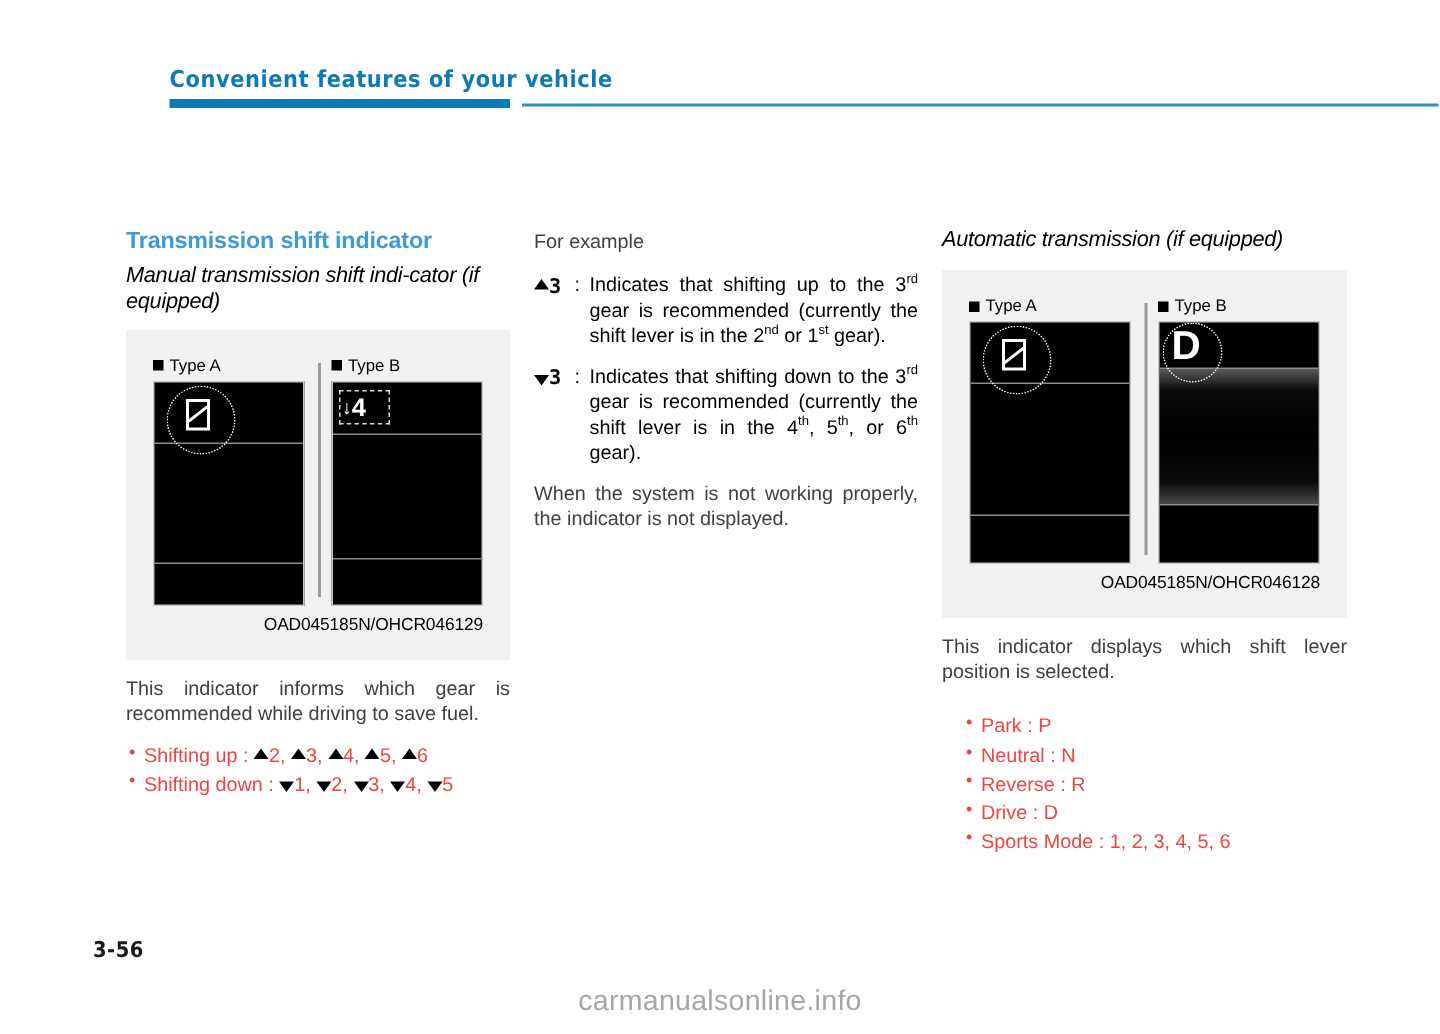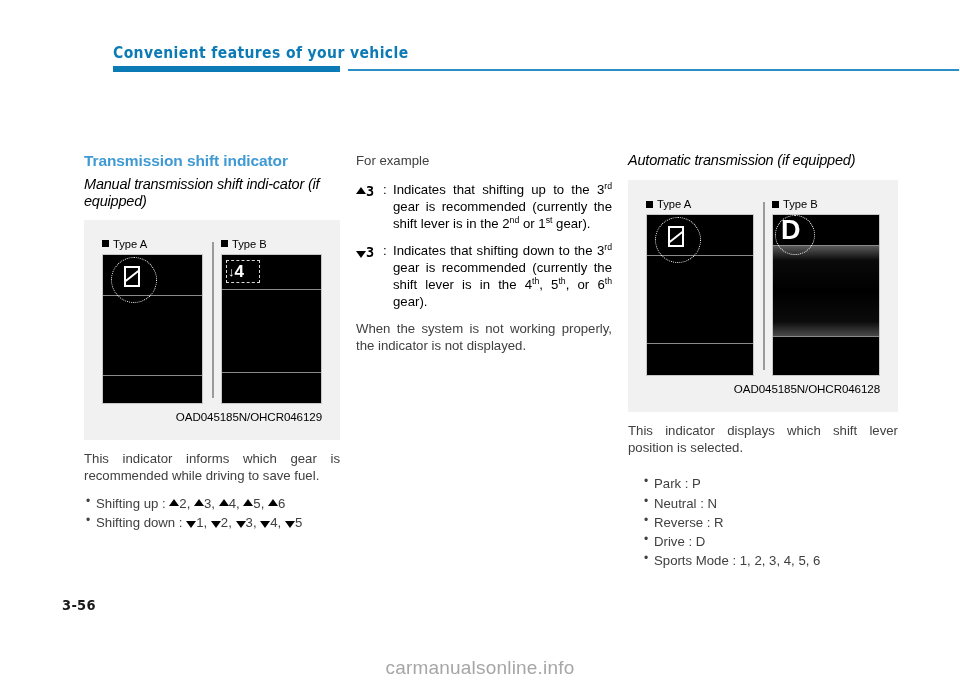--- a/index.html
+++ b/index.html
@@ -206,21 +206,21 @@
   ul.bullets {
     margin: 0;
     padding: 0;
     list-style: none;
   }
   ul.bullets li {
     font-size: 13.2px;
     line-height: 1.46;
     position: relative;
     padding-left: 12px;
-    color: #404040;
+    color: #ef4444;
     white-space: nowrap;
   }
   ul.bullets li:before {
     content: "\2022";
     position: absolute;
     left: 2px;
     top: -1px;
     font-size: 12px;
   }
   .tri-up, .tri-dn {
@@ -264,21 +264,21 @@
     line-height: 1.30;
     text-align: justify;
     text-justify: inter-word;
   }
   sup { font-size: 0.66em; vertical-align: super; line-height: 0; }
 
   
   #page-number {
     position: absolute;
     left: 62px;
-    top: 597px;
+    top: 626px;
     font-family: "DejaVu Sans Condensed", "Liberation Sans", sans-serif;
     font-size: 14.5px;
     font-weight: 600;
     color: #1a1a1a;
     letter-spacing: 0.3px;
   }
   #site-watermark {
     position: absolute;
     left: 0;
     top: 657px;

